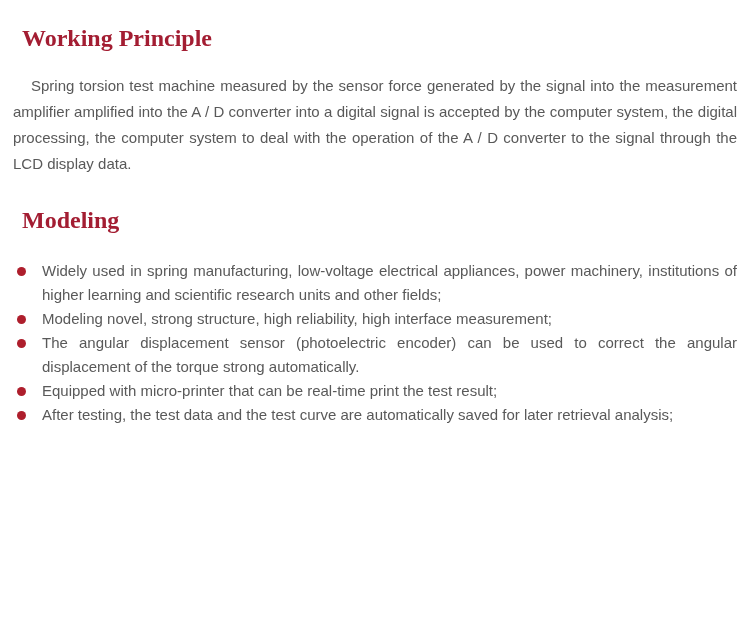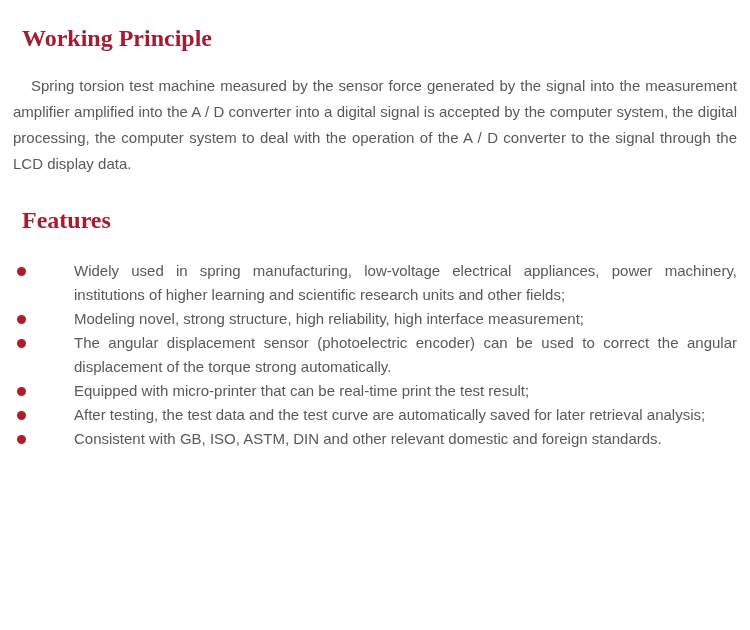--- a/index.html
+++ b/index.html
@@ -36,21 +36,20 @@
   }
   .features-list {
     list-style: none;
     margin: 28px 13px 0 0;
   }
   .feature-item {
     display: flex;
     align-items: flex-start;
     font-size: 15px;
     line-height: 24px;
-    gap: 32px;
   }
   .bullet {
     flex: 0 0 auto;
     width: 9px;
     height: 9px;
     border-radius: 50%;
     background: var(--bullet-color);
     margin: 8px 16px 0 17px;
   }
   .feature-text {
@@ -62,21 +61,21 @@
 <body>
 
 <main>
 
   <section>
     <h2 class="section-heading heading-working-principle">Working Principle</h2>
     <p class="intro-paragraph">Spring torsion test machine measured by the sensor force generated by the signal into the measurement amplifier amplified into the A / D converter into a digital signal is accepted by the computer system, the digital processing, the computer system to deal with the operation of the A / D converter to the signal through the LCD display data.</p>
   </section>
 
   <section>
-    <h2 class="section-heading heading-features">Features</h2>
+    <h2 class="section-heading heading-features">Modeling</h2>
 
     <ul class="features-list">
       <li class="feature-item">
         <span class="bullet"></span>
         <div class="feature-text">Widely used in spring manufacturing, low-voltage electrical appliances, power machinery, institutions of higher learning and scientific research units and other fields;</div>
       </li>
       <li class="feature-item">
         <span class="bullet"></span>
         <div class="feature-text">Modeling novel, strong structure, high reliability, high interface measurement;</div>
       </li>
@@ -85,20 +84,16 @@
         <div class="feature-text">The angular displacement sensor (photoelectric encoder) can be used to correct the angular displacement of the torque strong automatically.</div>
       </li>
       <li class="feature-item">
         <span class="bullet"></span>
         <div class="feature-text">Equipped with micro-printer that can be real-time print the test result;</div>
       </li>
       <li class="feature-item">
         <span class="bullet"></span>
         <div class="feature-text">After testing, the test data and the test curve are automatically saved for later retrieval analysis;</div>
       </li>
-      <li class="feature-item">
-        <span class="bullet"></span>
-        <div class="feature-text">Consistent with GB, ISO, ASTM, DIN and other relevant domestic and foreign standards.</div>
-      </li>
     </ul>
   </section>
 
 </main>
 
 </body></html>

